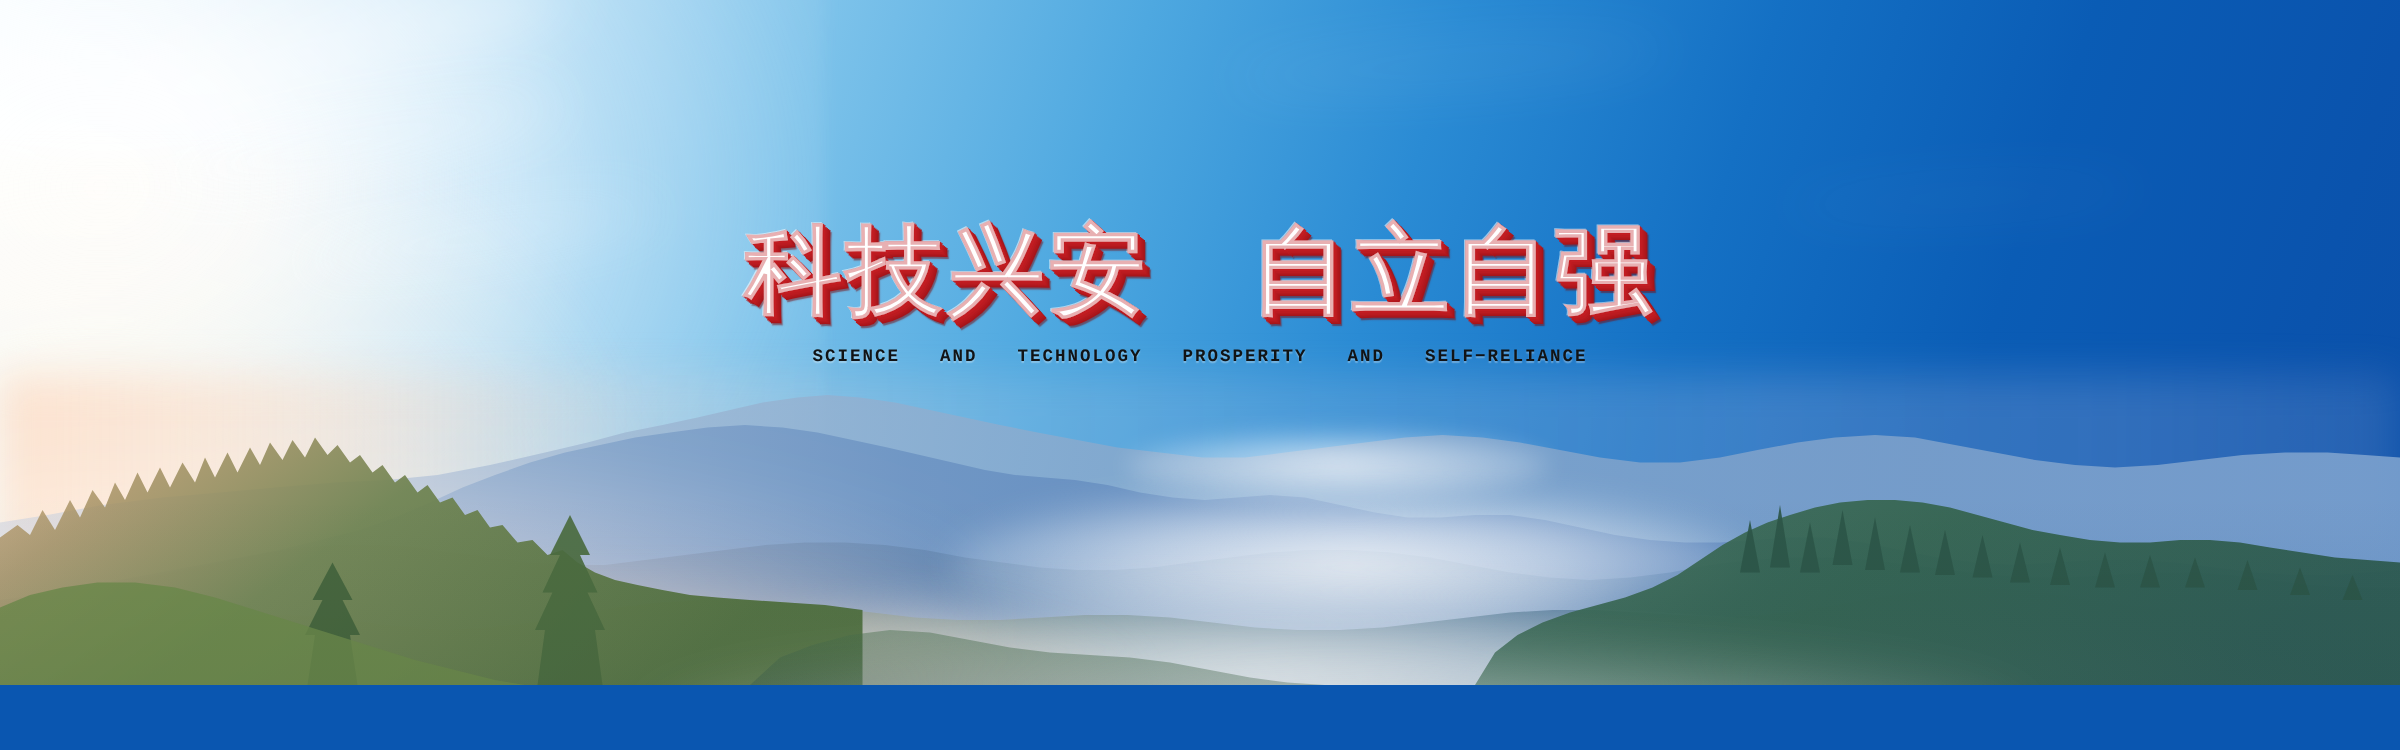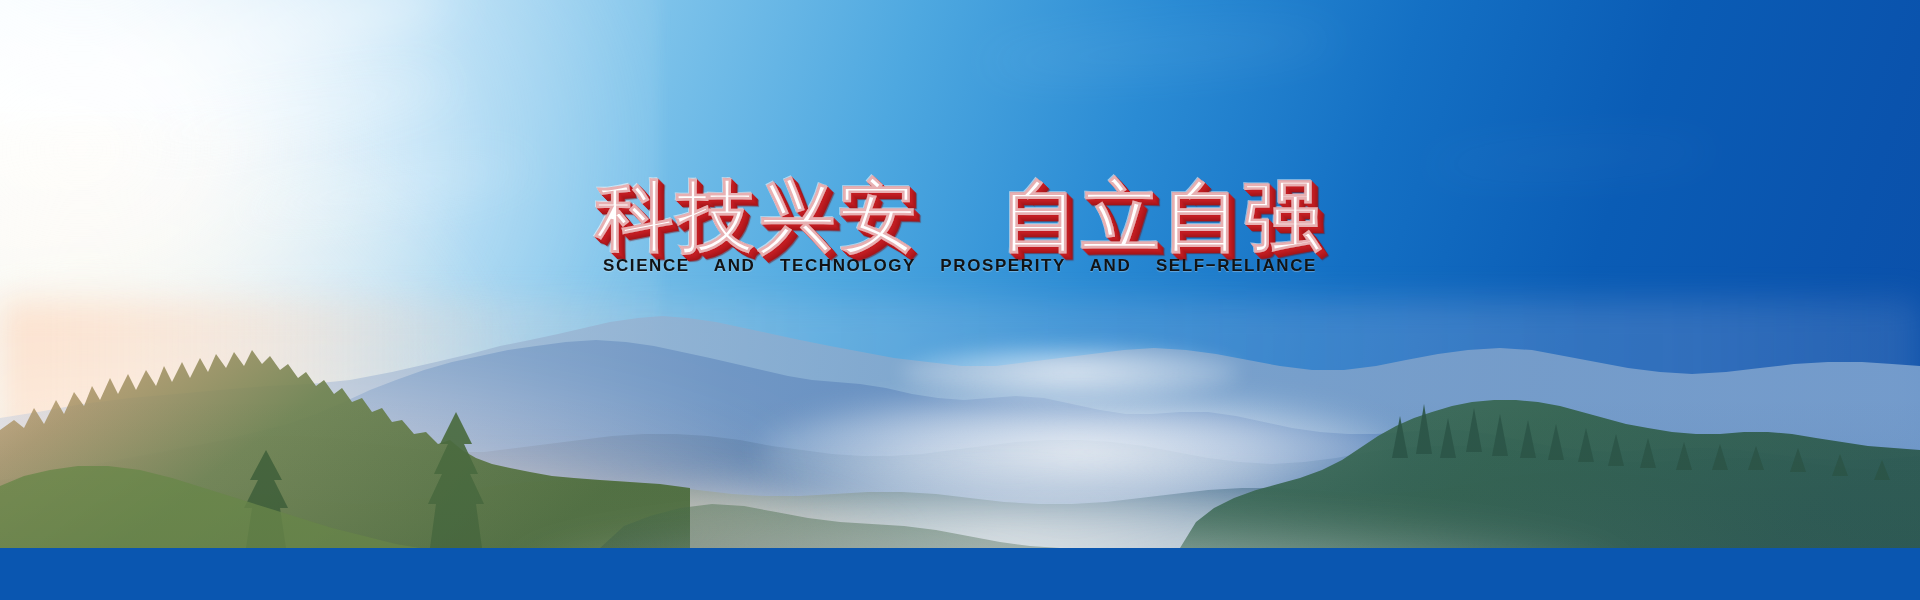--- a/index.html
+++ b/index.html
@@ -174,23 +174,24 @@
        3px 3px 0 #bb1b20,
        4px 4px 0 #b4191e,
        5px 5px 0 #ad171c,
        6px 6px 0 #a6151a,
        7px 7px 1px rgba(120,12,16,.55),
        -1px -1px 0 rgba(255,255,255,.55);
     -webkit-text-stroke:0.4px rgba(190,30,34,.35);
   }
 
   .sub-title{
-    font-family:Liberation Sans, sans-serif;
+    margin-top:22px;
+    font-family:Liberation Mono, monospace;
     font-weight:700;
-    font-size:17px;
+    font-size:14px;
     letter-spacing:1.6px;
     word-spacing:6px;
     color:#111315;
     white-space:pre;
     text-shadow:0 1px 1px rgba(255,255,255,.30);
   }
 
   
   .fg{position:absolute;left:0;width:1920px;bottom:0;}
   .fg svg{display:block;width:1920px;}

